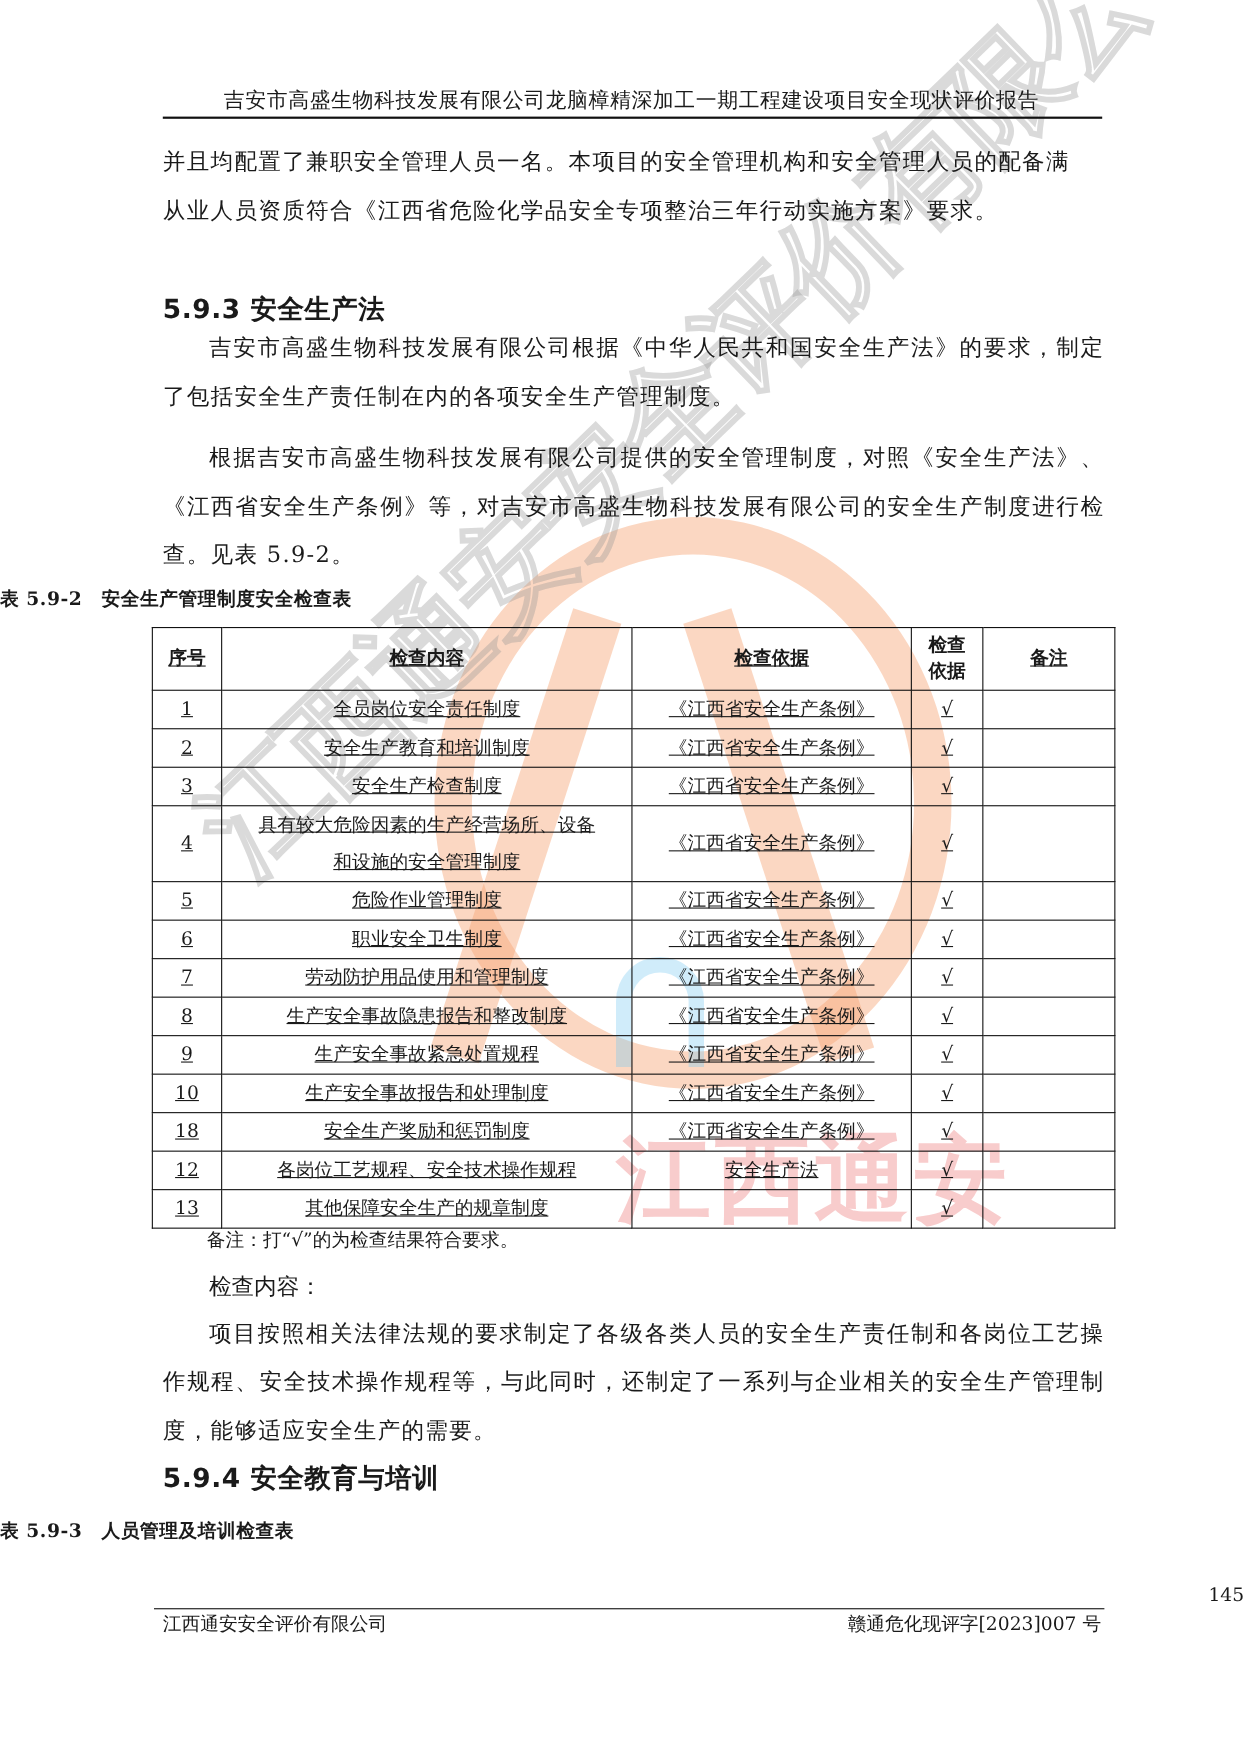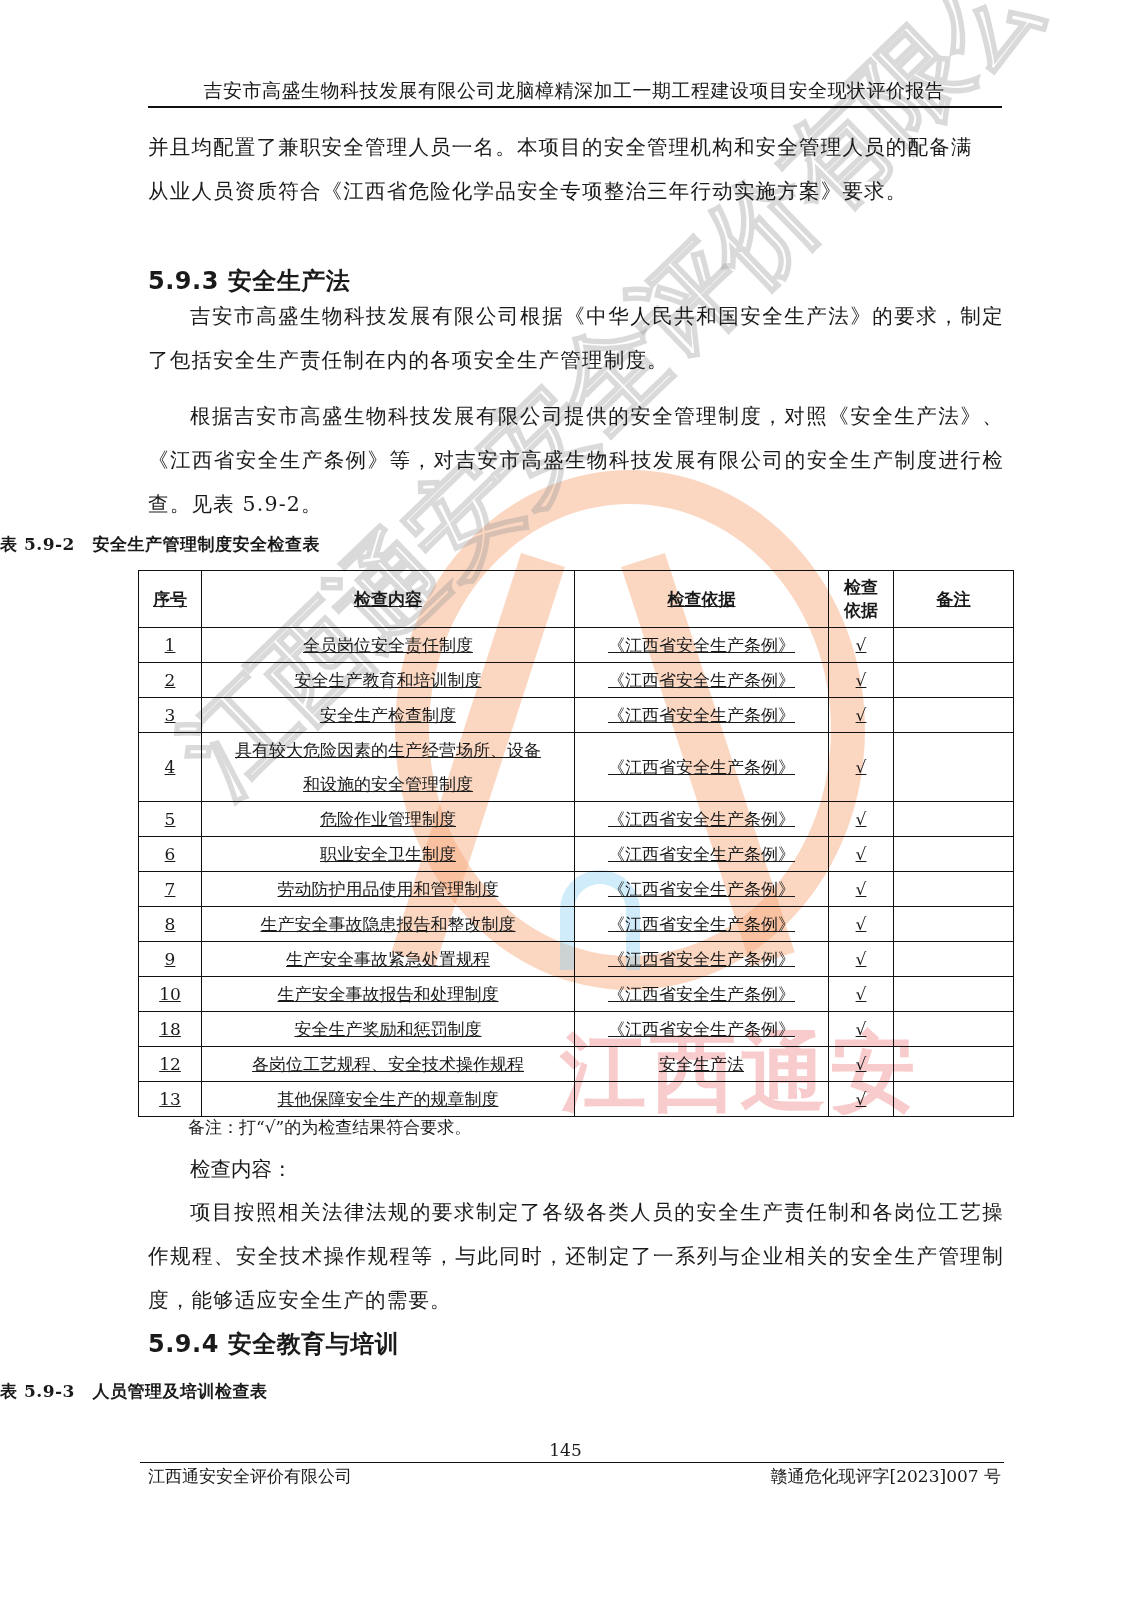--- a/index.html
+++ b/index.html
@@ -44,21 +44,21 @@
   table.check tr.tall td { height: 68px; }
   .c-no { width: 62px; }
   .c-content { width: 372px; margin-top: 48px; }
   .c-basis { width: 253px; }
   .c-result { width: 64px; }
   .c-note { width: auto; }
 
   .note { position: absolute; left: 188px; top: 1116px; font-size: 17px; z-index: 2; }
   .result-label { position: absolute; left: 190px; top: 1147px; font-size: 20.5px; line-height: 44px; z-index: 2; }
 
-  .page-no { position: absolute; left: 0; width: 1131px; top: 1440px; text-align: center; font-size: 17px; z-index: 2; }
+  .page-no { position: absolute; left: 0; width: 1131px; top: 1440px; text-align: right; font-size: 17px; z-index: 2; }
   .footer-rule { position: absolute; left: 140px; top: 1462px; width: 864px; border-top: 1.5px solid #111; z-index: 2; }
   .footer-left { position: absolute; left: 148px; top: 1465px; font-size: 17px; z-index: 2; }
   .footer-right { position: absolute; right: 130px; top: 1465px; font-size: 17px; z-index: 2; }
 </style>
 </head>
 <body>
 
 <div class="page">
 
   <div class="watermark wm-arc"></div>

